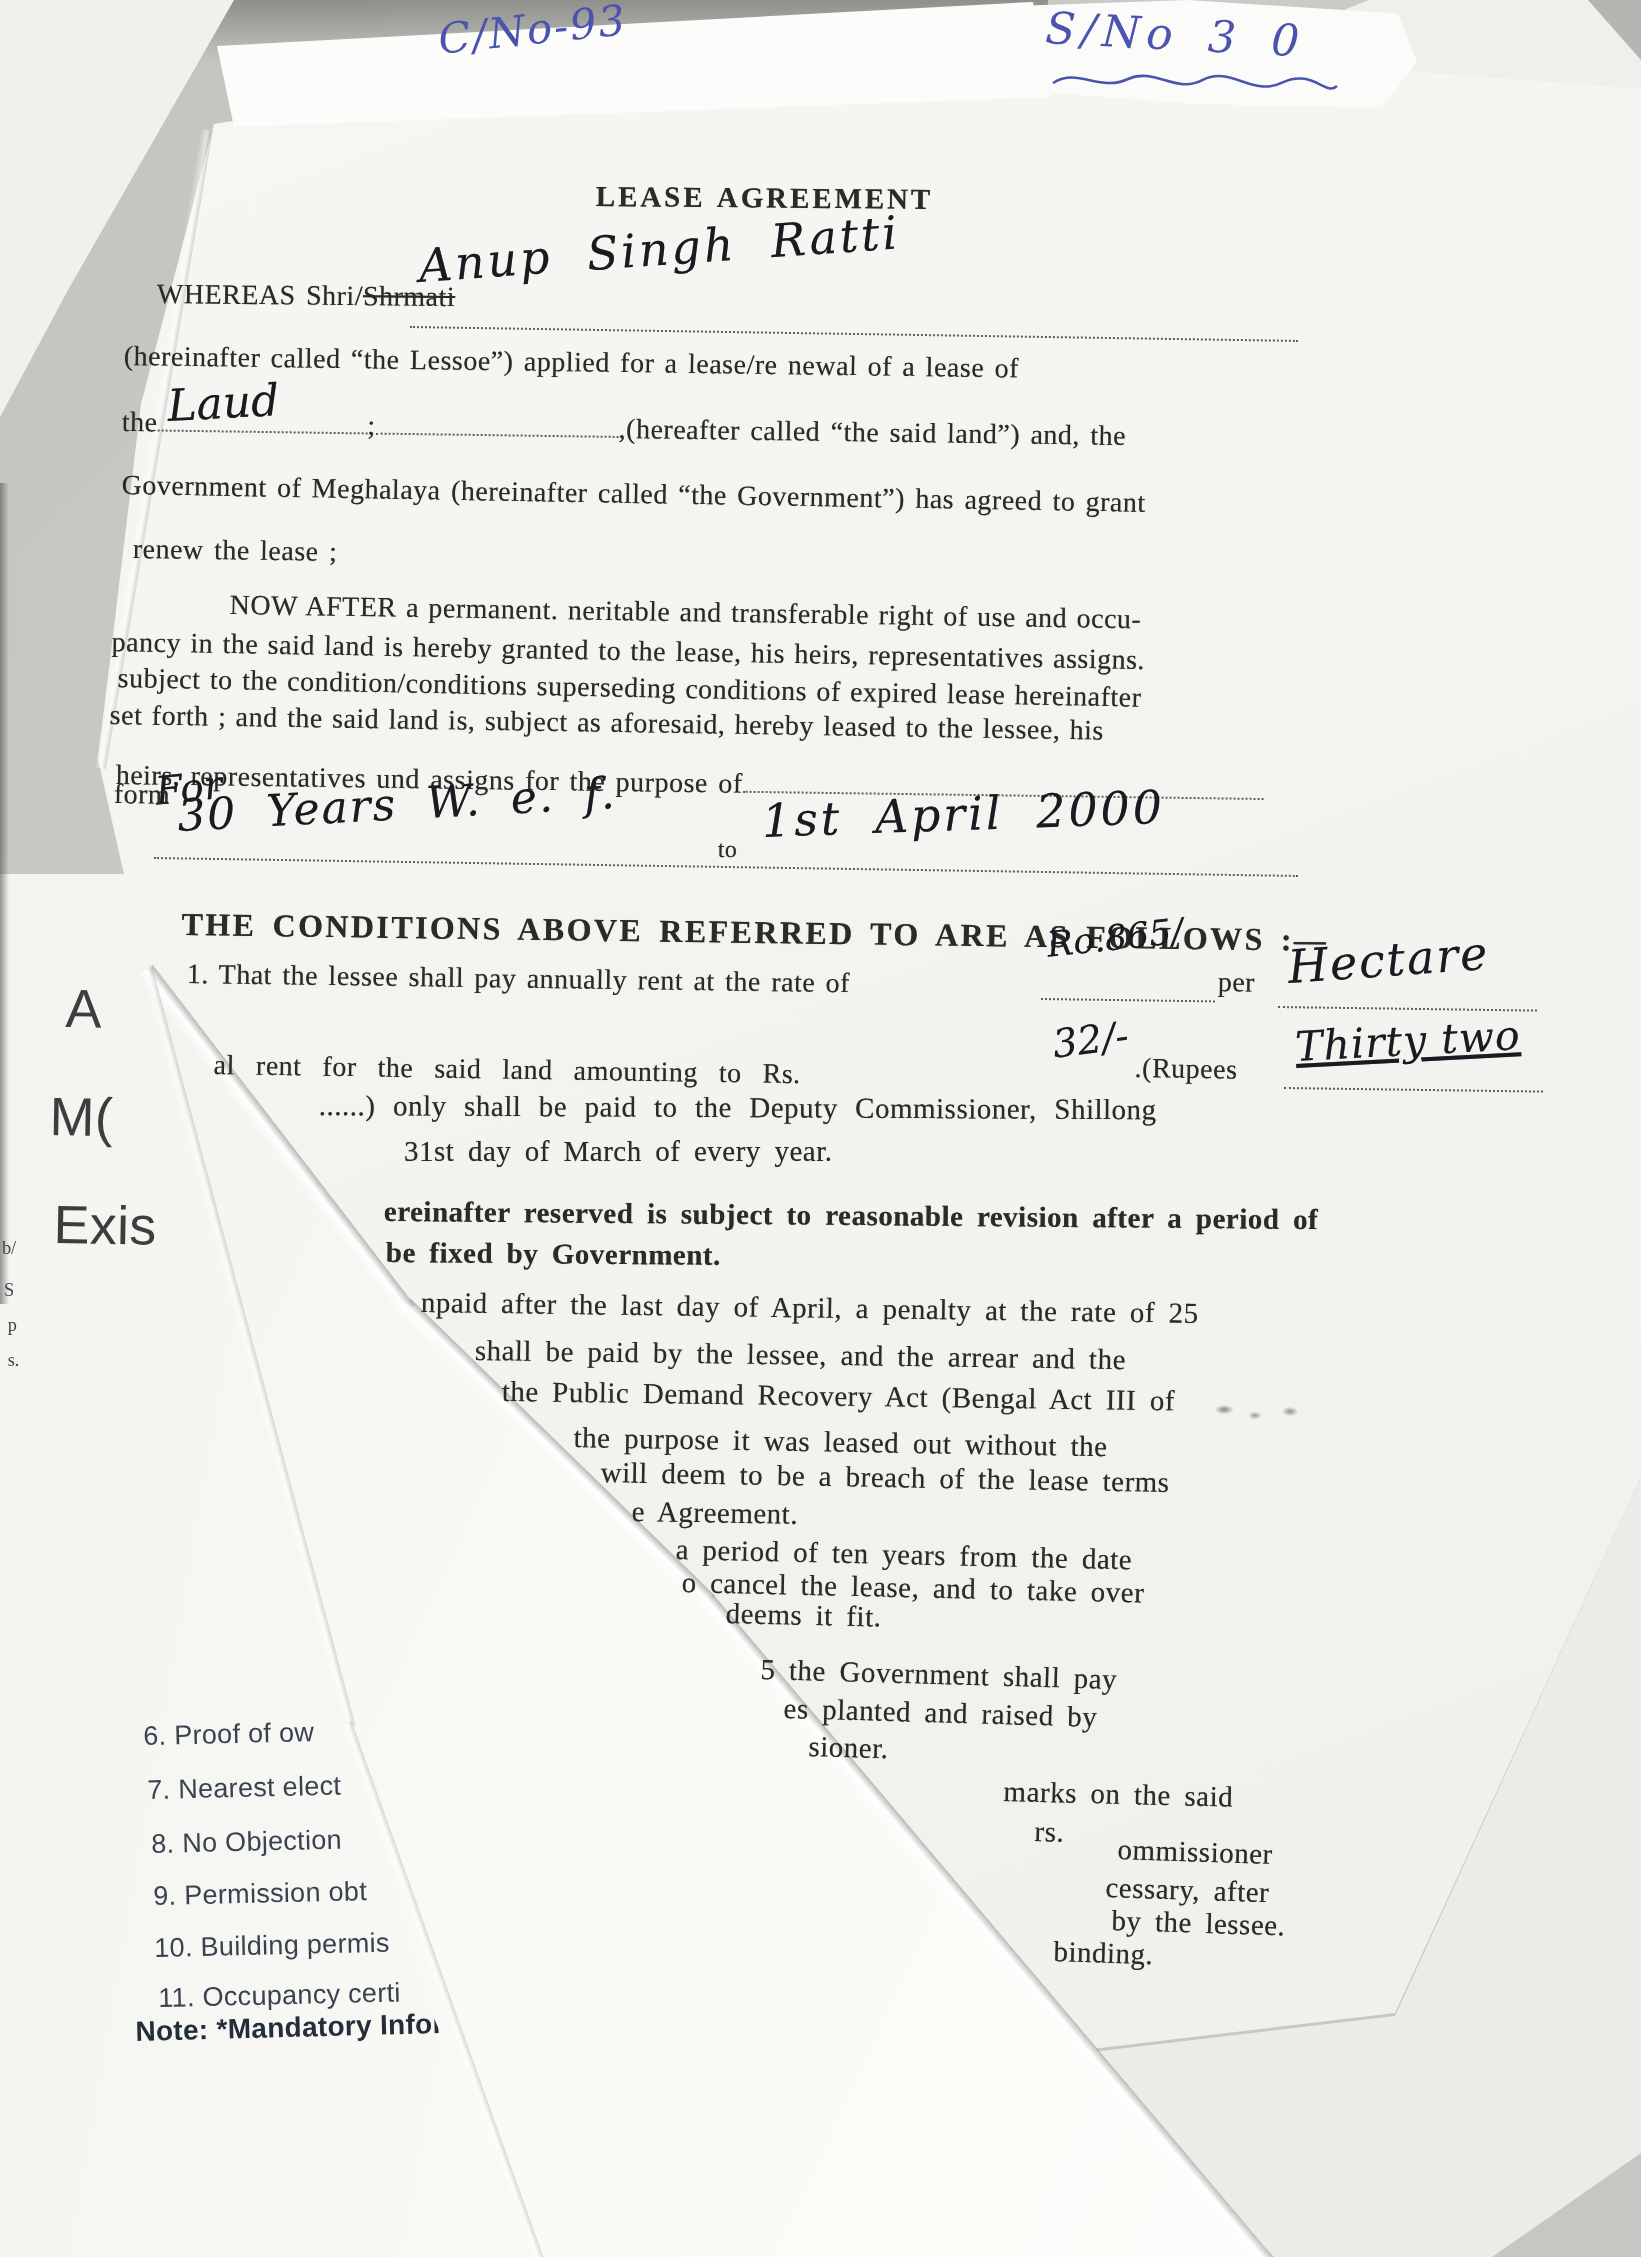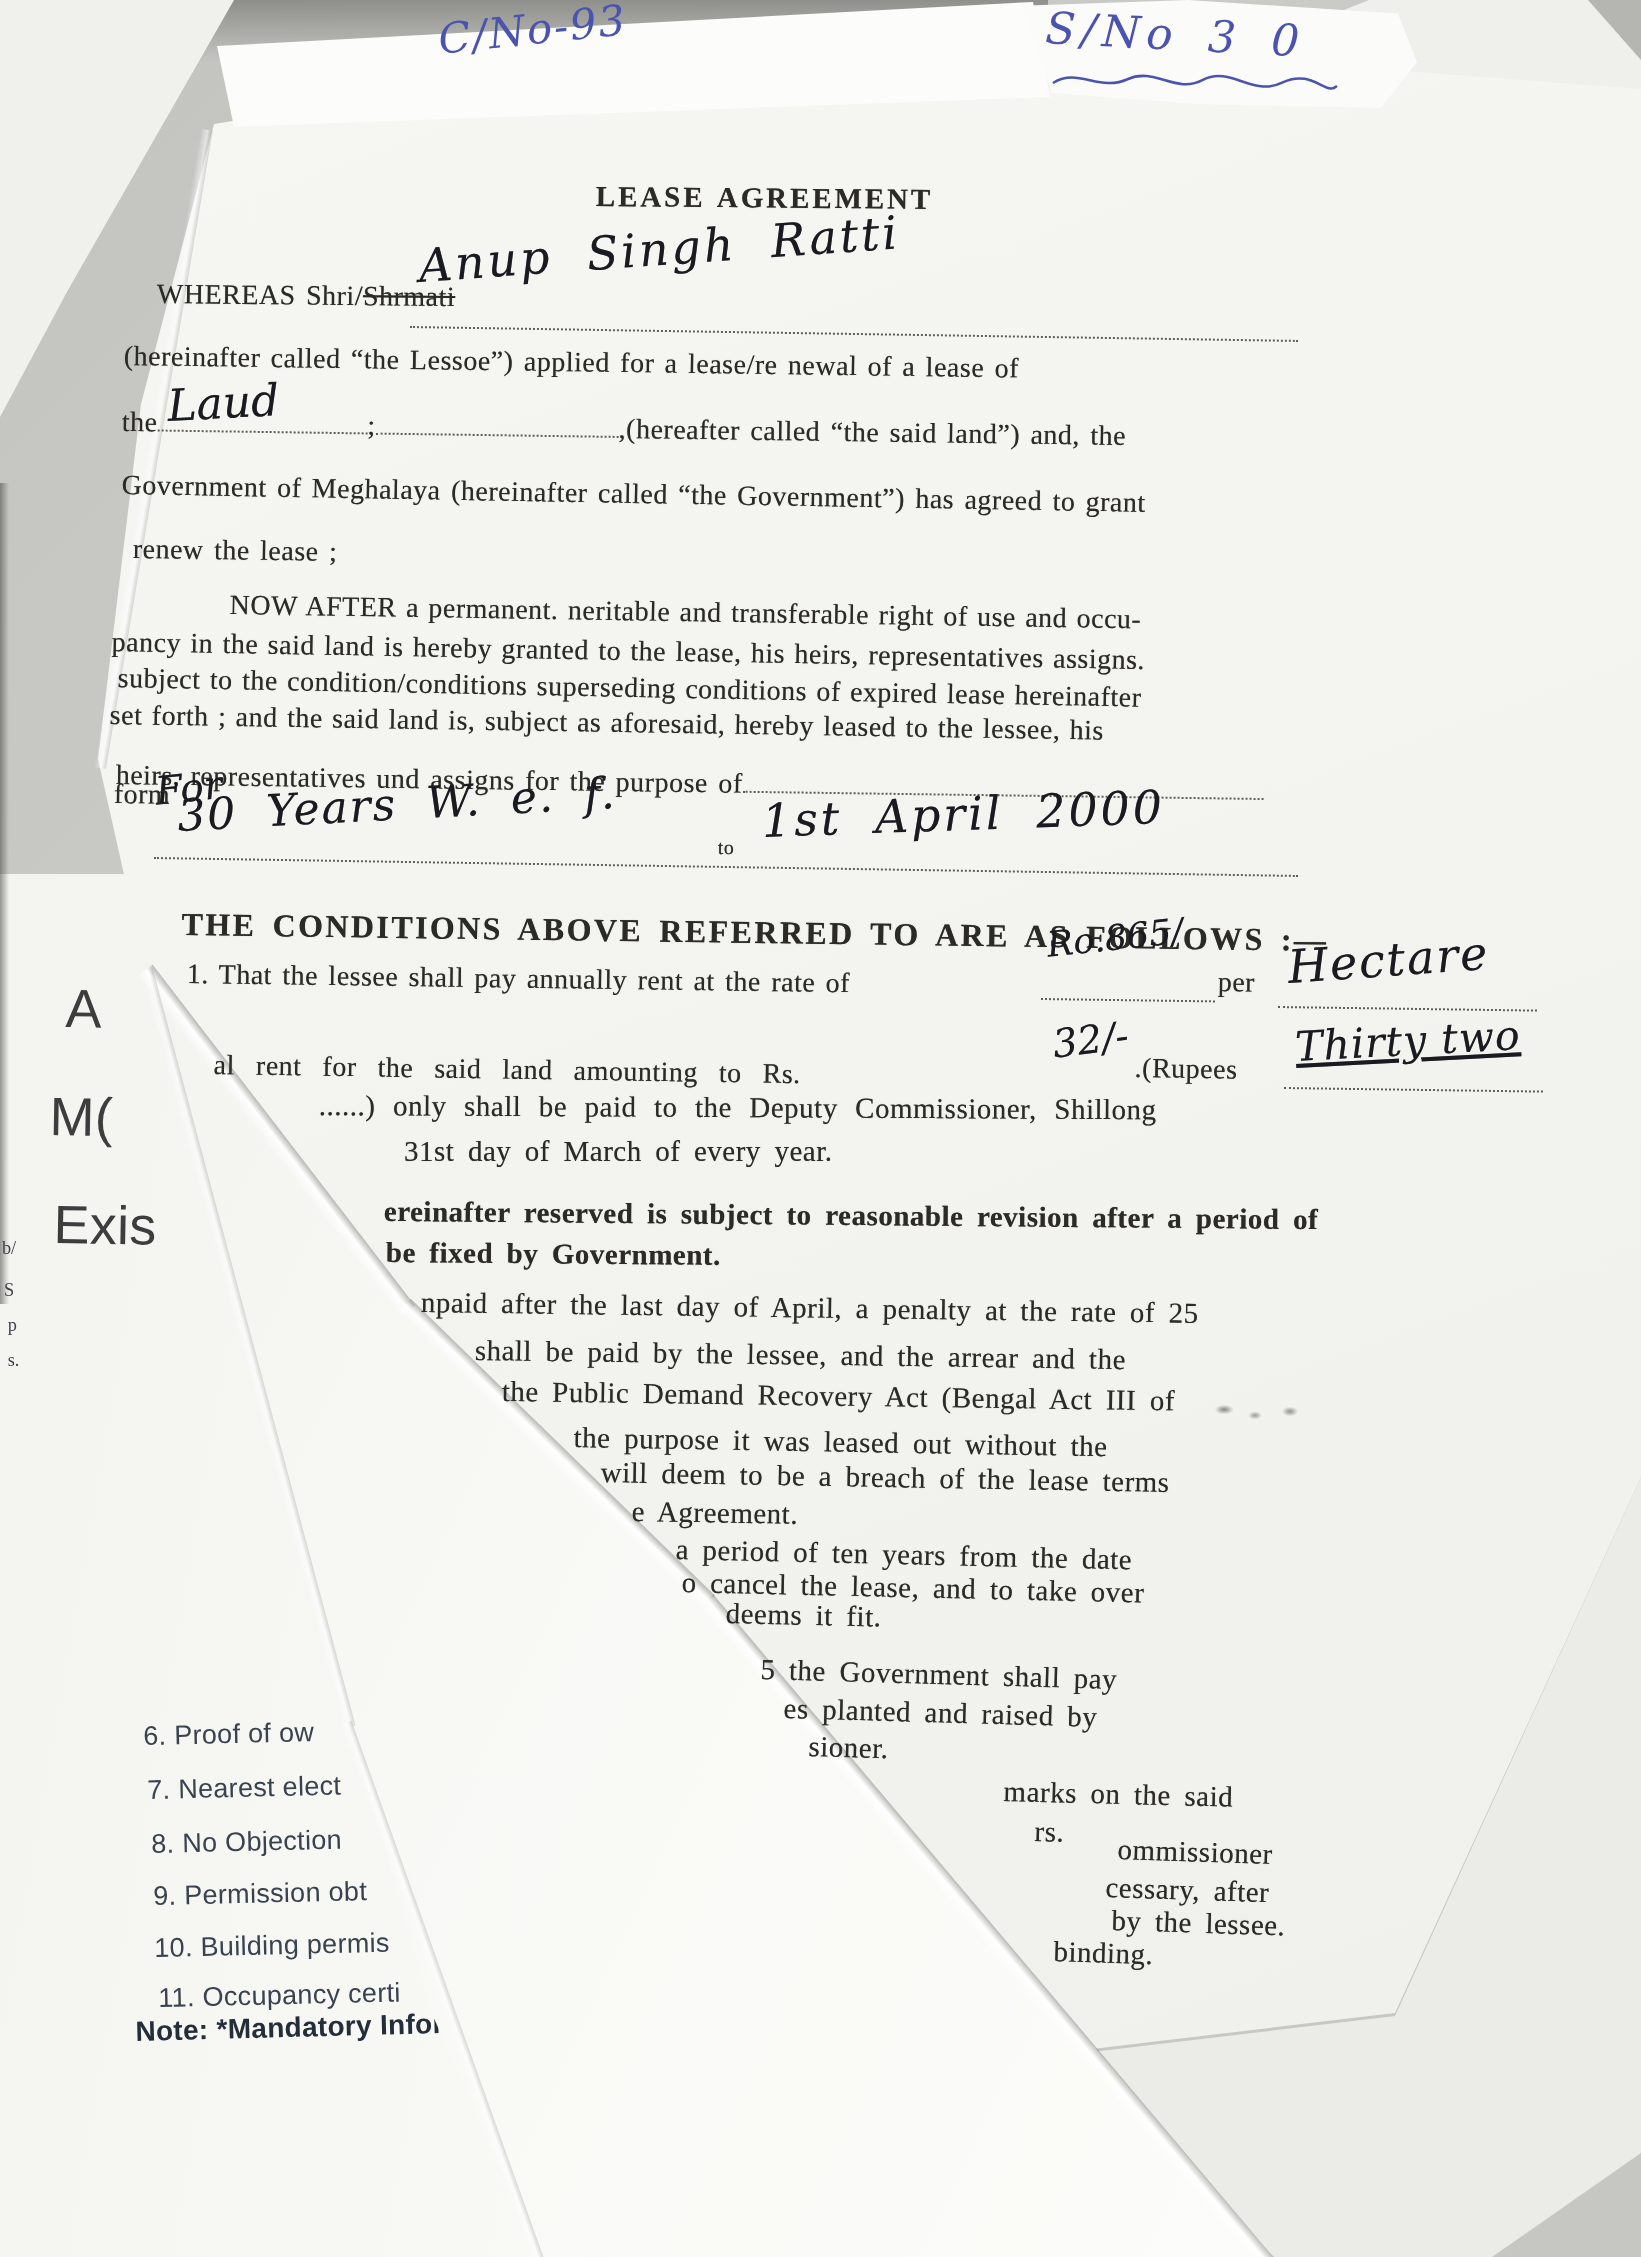--- a/index.html
+++ b/index.html
@@ -139,21 +139,21 @@
   <div class="tl" style="left:110px;top:699px;transform:rotate(.9deg);word-spacing:1.9px">set forth ; and the said land is, subject as aforesaid, hereby leased to the lessee, his</div>
 
   <div class="tl" style="left:116px;top:759px;transform:rotate(.8deg)">
     <span>heirs, representatives und assigns for the purpose of</span><span class="idots" style="width:521px"></span>
   </div>
   <div class="hw" style="left:153px;top:769px;font-size:39px;transform:rotate(-6deg)">For</div>
 
   <div class="tl" style="left:114px;top:778px;transform:rotate(.8deg)">form</div>
   <div class="dots" style="left:154px;top:857px;width:1144px;transform:rotate(.9deg)"></div>
   <div class="hw" style="left:176px;top:790px;font-size:44px;letter-spacing:1.9px;word-spacing:13.5px;transform:rotate(-3deg)">30 Years  W. e. f.</div>
-  <div class="tl" style="left:718px;top:836px;font-size:20px;transform:rotate(.8deg)">to</div>
+  <div class="tl" style="left:718px;top:836px;font-size:24px;transform:rotate(.8deg)">to</div>
   <div class="hw" style="left:761px;top:794px;font-size:46px;letter-spacing:2.9px;word-spacing:15.4px;transform:rotate(-2deg)">1st April 2000</div>
 
   <div class="tl hdg" style="left:182px;top:906px;transform:rotate(.8deg)">THE CONDITIONS ABOVE REFERRED TO ARE AS FOLLOWS :—</div>
 
   <div class="tl" style="left:187px;top:958px;transform:rotate(.8deg)">1.   That the lessee shall pay annually rent at the rate of</div>
   <div class="hw" style="left:1045px;top:925px;font-size:35px;transform:rotate(-6deg)">Ro.865/</div>
   <div class="dots" style="left:1041px;top:998px;width:174px;transform:rotate(.8deg)"></div>
   <div class="tl" style="left:1218px;top:966px;transform:rotate(.8deg)">per</div>
   <div class="hw" style="left:1286px;top:940px;font-size:46px;letter-spacing:1.9px;transform:rotate(-4deg)">Hectare</div>
   <div class="dots" style="left:1278px;top:1006px;width:259px;transform:rotate(.8deg)"></div>

